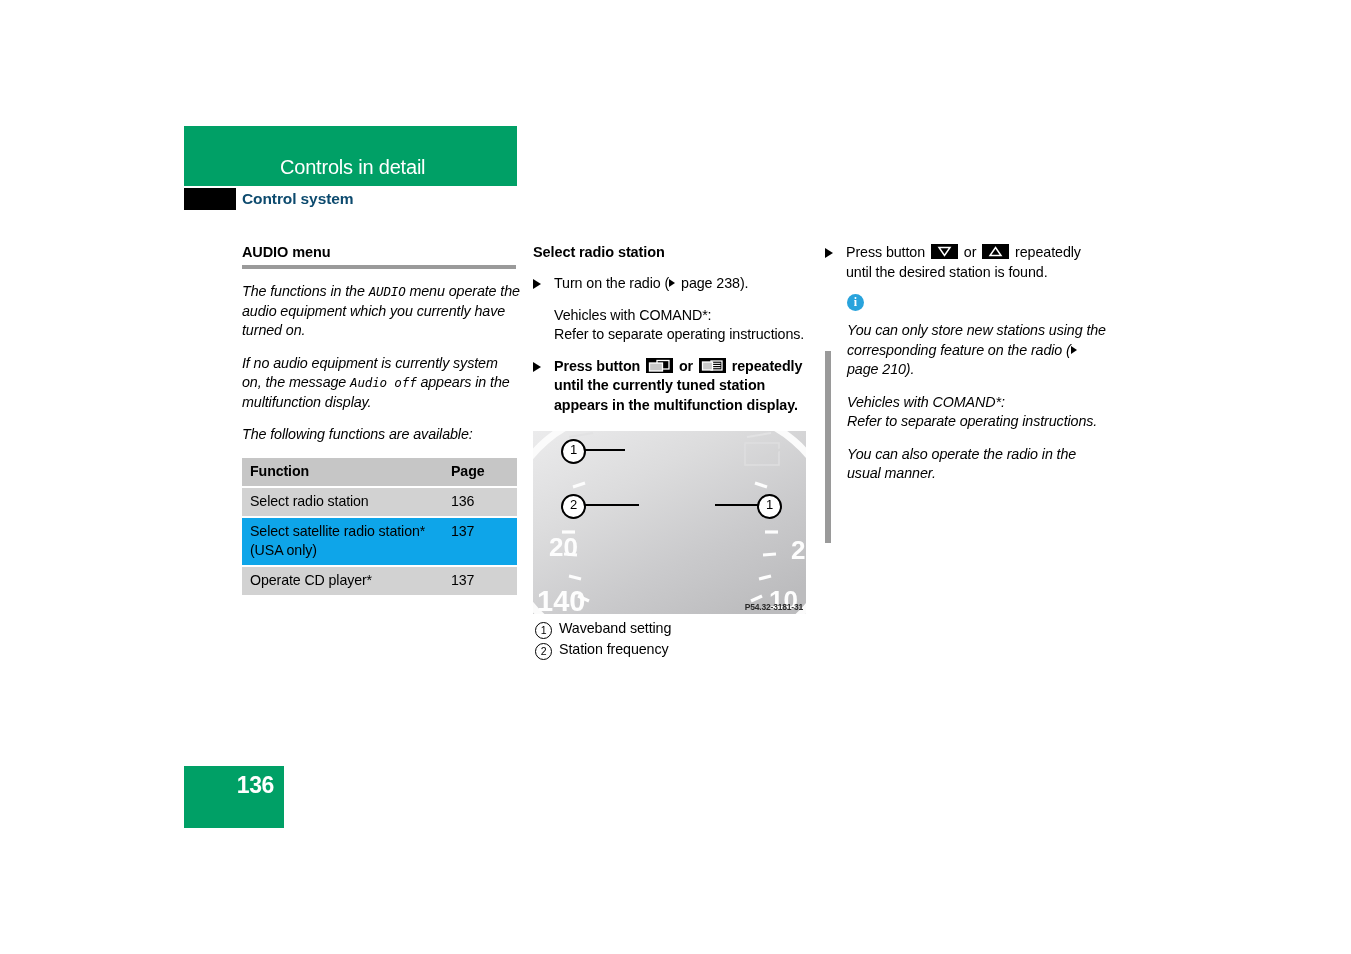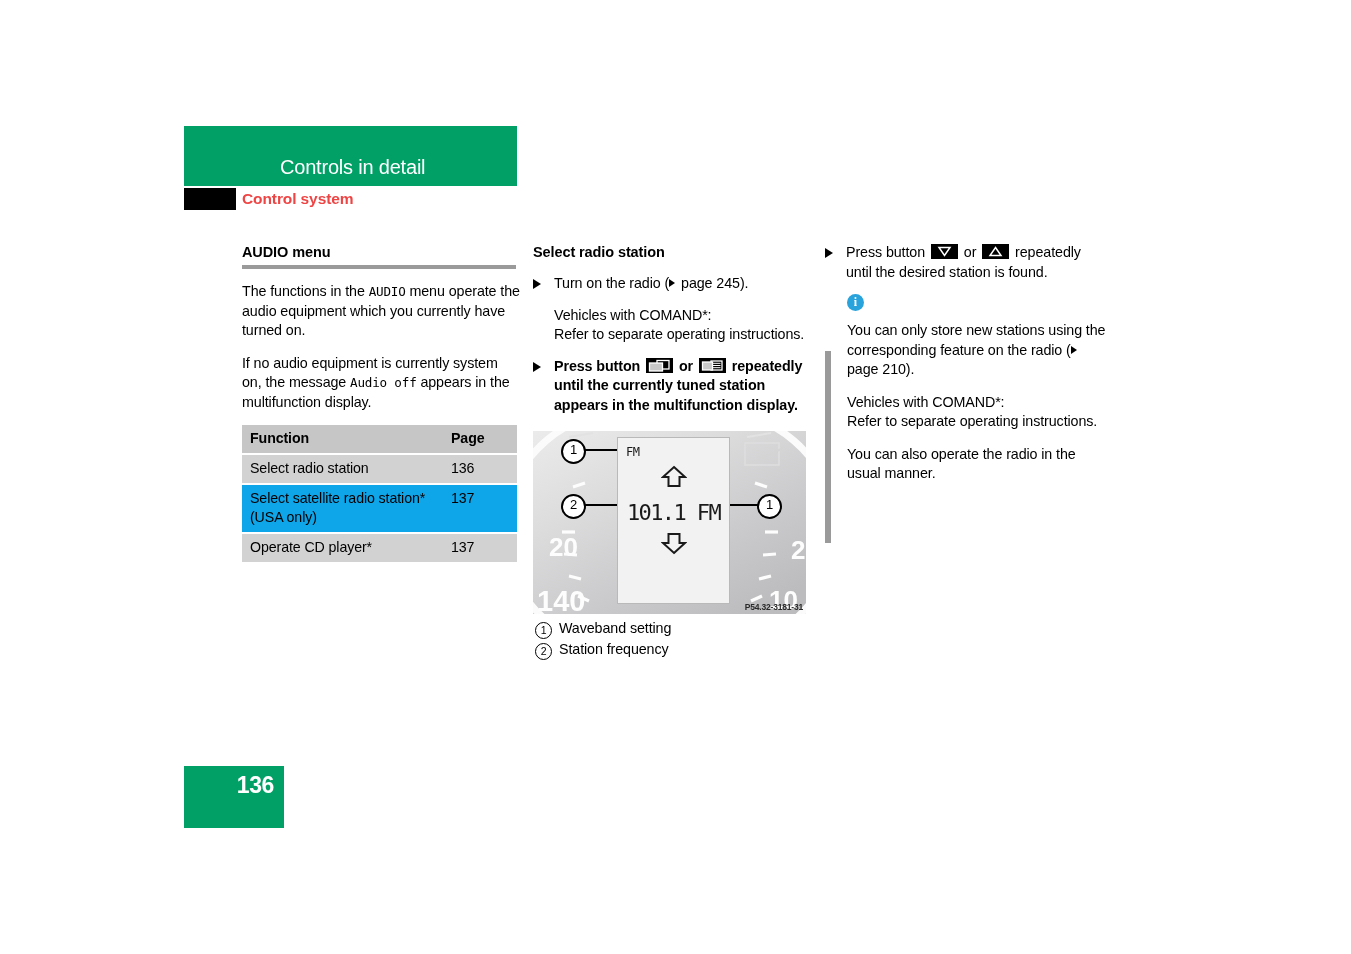--- a/index.html
+++ b/index.html
@@ -49,21 +49,21 @@
     width: 52px;
     height: 22px;
     background: #000000;
   }
   .header-sub {
     position: absolute;
     left: 242px;
     top: 190px;
     font-size: 15.5px;
     font-weight: bold;
-    color: #ef4444;
+    color: #0c4a6e;
     letter-spacing: -0.1px;
   }
 
   
   .col {
     position: absolute;
     top: 243px;
     width: 278px;
   }
   .col-left  { left: 242px; }
@@ -83,20 +83,21 @@
     margin-top: 4px;
     margin-bottom: 13px;
     width: 274px;
   }
 
   p.body {
     font-size: 14.3px;
     line-height: 19.5px;
     margin: 10px 0 13px 0;
     letter-spacing: -0.1px;
+    font-style: italic;
   }
   p.body:last-child { margin-bottom: 0; }
   .mono {
     font-family: "DejaVu Sans Mono", "Liberation Mono", monospace;
     font-size: 12.6px;
     letter-spacing: -0.2px;
   }
 
   
   .fn-table {
@@ -322,20 +323,21 @@
   <div class="header-sub">Control system</div>
 
   <div class="col col-left">
     <div class="sec-title">AUDIO menu</div>
     <div class="rule"></div>
 
     <p class="body"><span>The functions in the </span><span class="mono">AUDIO</span><span> menu operate the audio equipment which you currently have turned on.</span></p>
 
     <p class="body"><span>If no audio equipment is currently system on, the message </span><span class="mono">Audio off</span><span> appears in the multifunction display.</span></p>
 
+    <p class="body">The following functions are available:</p>
 
     <table class="fn-table">
       <tbody>
         <tr>
           <th>Function</th>
           <th class="col-page">Page</th>
         </tr>
         <tr class="r-odd">
           <td>Select radio station</td>
           <td class="col-page">136</td>
@@ -350,21 +352,21 @@
         </tr>
       </tbody>
     </table>
   </div>
 
   <div class="col col-mid">
     <div class="sec-title" style="margin-bottom:13px;">Select radio station</div>
 
     <div class="bullet-item">
       <span class="bullet-tri"></span>
-      <span class="bullet-text"><span>Turn on the radio (</span><span class="ptri"></span><span> page 245).</span></span>
+      <span class="bullet-text"><span>Turn on the radio (</span><span class="ptri"></span><span> page 238).</span></span>
       <p class="sub-para"><span>Vehicles with COMAND*:</span><br><span>Refer to separate operating instructions.</span></p>
     </div>
 
     <div class="bullet-item" style="margin-top:6px;font-weight:bold;">
       <span class="bullet-tri"></span>
       <span class="bullet-text"><span>Press button </span><span class="btn-glyph"><svg width="27" height="15" viewBox="0 0 27 15">
               <rect x="11" y="2.5" width="12" height="8.5" fill="none" stroke="#ffffff" stroke-width="1.3"></rect>
               <rect x="3.5" y="5" width="13" height="8" fill="#c8c8c8" stroke="#ffffff" stroke-width="1.3"></rect>
             </svg></span><span> or </span><span class="btn-glyph"><svg width="27" height="15" viewBox="0 0 27 15">
               <rect x="12" y="3" width="11" height="9" fill="none" stroke="#ffffff" stroke-width="1.3"></rect>
@@ -416,30 +418,20 @@
       <text x="16" y="125" font-family="Liberation Sans, sans-serif" font-size="26" font-weight="bold" fill="#fdfdfd">20</text>
       <text x="4" y="180" font-family="Liberation Sans, sans-serif" font-size="29" font-weight="bold" fill="#fdfdfd">140</text>
       <text x="258" y="128" font-family="Liberation Sans, sans-serif" font-size="26" font-weight="bold" fill="#fdfdfd">2</text>
       <text x="236" y="178" font-family="Liberation Sans, sans-serif" font-size="26" font-weight="bold" fill="#fdfdfd">10</text>
 
       <line x1="48" y1="19" x2="92" y2="19" stroke="#000" stroke-width="2"></line>
       <line x1="48" y1="74" x2="106" y2="74" stroke="#000" stroke-width="2"></line>
       <line x1="182" y1="74" x2="226" y2="74" stroke="#000" stroke-width="2"></line>
     </svg>
 
-    <div class="lcd">
-      <div class="lcd-fm">FM</div>
-      <svg style="position:absolute;left:43px;top:27px;" width="26" height="24" viewBox="0 0 26 24">
-        <path d="M13 2 L24 12 L18.5 12 L18.5 21 L7.5 21 L7.5 12 L2 12 Z" fill="#f2f2f2" stroke="#1a1a1a" stroke-width="2" stroke-linejoin="miter"></path>
-      </svg>
-      <div class="lcd-freq">101.1 FM</div>
-      <svg style="position:absolute;left:43px;top:93px;" width="26" height="24" viewBox="0 0 26 24">
-        <path d="M13 22 L24 12 L18.5 12 L18.5 3 L7.5 3 L7.5 12 L2 12 Z" fill="#f2f2f2" stroke="#1a1a1a" stroke-width="2" stroke-linejoin="miter"></path>
-      </svg>
-    </div>
 
     <div class="callout" style="left:28px; top:8px;">1</div>
     <div class="callout" style="left:28px; top:63px;">2</div>
     <div class="callout" style="left:224px; top:63px;">1</div>
 
     <div class="fig-caption-code">P54.32-3181-31</div>
   </div>
 
   <div class="legend">
     <div class="legend-row">

